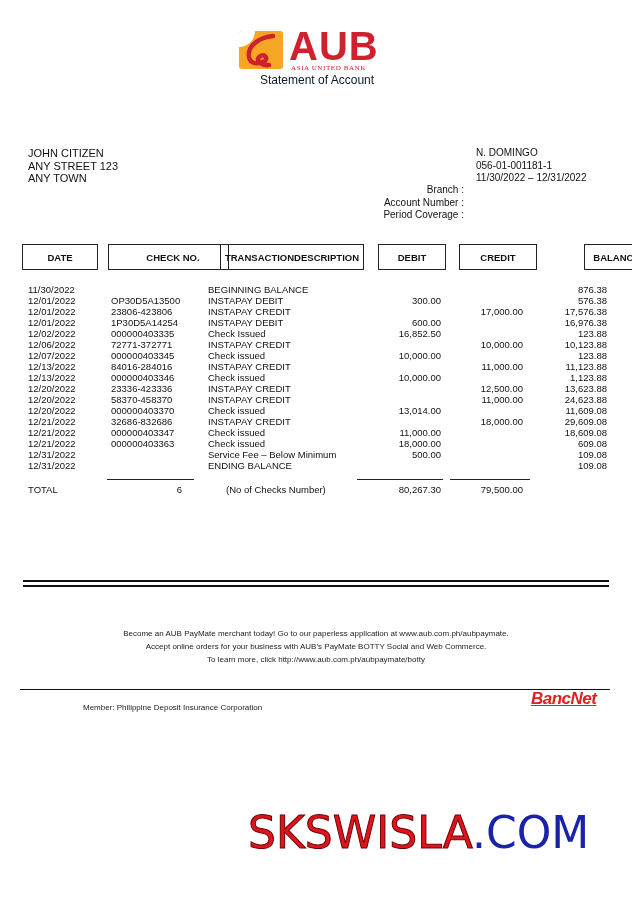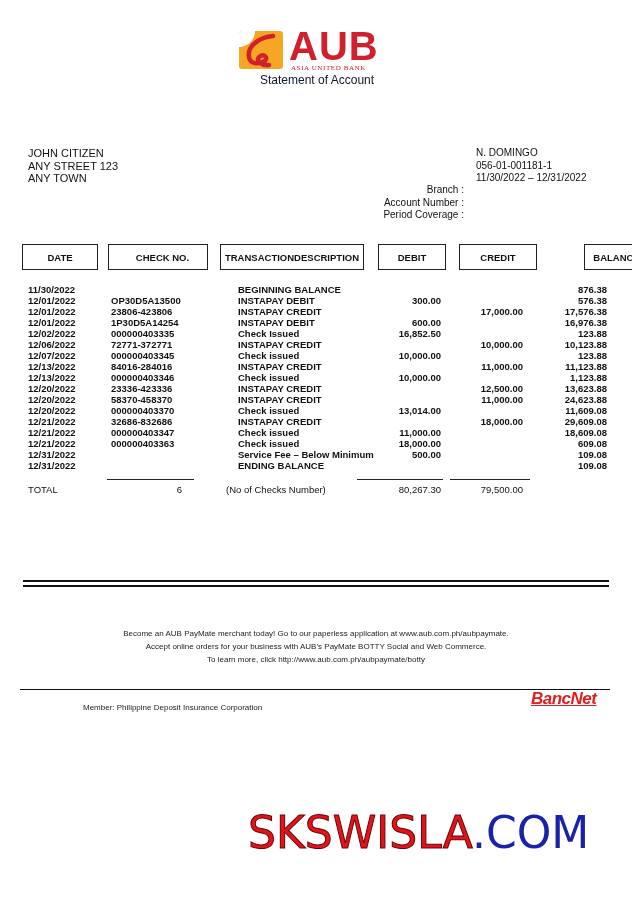--- a/index.html
+++ b/index.html
@@ -17,24 +17,24 @@
   .addr { left:28px; top:147px; font-size:11px; line-height:12.5px; }
   .acct { top:147px; font-size:10px; line-height:12.5px; }
   .acct-labels { left:370px; width:94px; text-align:right;margin-top:37px; }
   .acct-vals { left:476px; }
 
   .hbox { position:absolute; top:244px; height:26px; border:1.3px solid #222; box-sizing:border-box;
           display:flex; align-items:center; justify-content:center; text-align:center;
           font-size:9.5px; font-weight:bold; line-height:11px; }
 
   .rows { position:absolute; left:0; top:284px; width:632px; font-size:9.5px; }
-  .row { position:relative; height:11px; line-height:11px;font-weight:bold; }
+  .row { position:relative; height:11px; line-height:11px; }
   .c-date { position:absolute; left:28px; }
   .c-check { position:absolute; left:111px;text-align:right; }
-  .c-desc { position:absolute; left:238px;text-align:right; }
+  .c-desc { position:absolute; left:208px;text-align:right; }
   .c-debit { position:absolute; right:191px; text-align:right; }
   .c-credit { position:absolute; right:109px; text-align:right; }
   .c-bal { position:absolute; right:25px; text-align:right; }
 
   .uline { position:absolute; height:1px; background:#222; }
   .total { position:absolute; top:484px; font-size:9.5px; line-height:11px; }
 
   .dbl { left:23px; width:586px; height:1.5px; background:#111; }
   .promo { left:0; width:632px; top:627px; text-align:center; font-size:8px; line-height:13px; color:#222; }
   .foot-line { left:20px; width:590px; height:1px; background:#111; top:689px; }
@@ -70,21 +70,21 @@
 </div>
 <div class="abs acct acct-vals">
   <div>N. DOMINGO</div>
   <div>056-01-001181-1</div>
   <div>11/30/2022 – 12/31/2022</div>
 </div>
 
 <div class="hbox" style="left:22px;width:76px;">
     <span>DATE</span>
   </div>
-<div class="hbox" style="left:108px;width:100px;padding-left:9px;">
+<div class="hbox" style="left:108px;width:121px;padding-left:9px;">
     <span>CHECK NO.</span>
   </div>
 <div class="hbox" style="left:220px;width:144px;flex-direction:row;">
   <span>TRANSACTION</span>
   <span>DESCRIPTION</span>
 </div>
 <div class="hbox" style="left:378px;width:68px;">
     <span>DEBIT</span>
   </div>
 <div class="hbox" style="left:459px;width:78px;text-align:center;">

